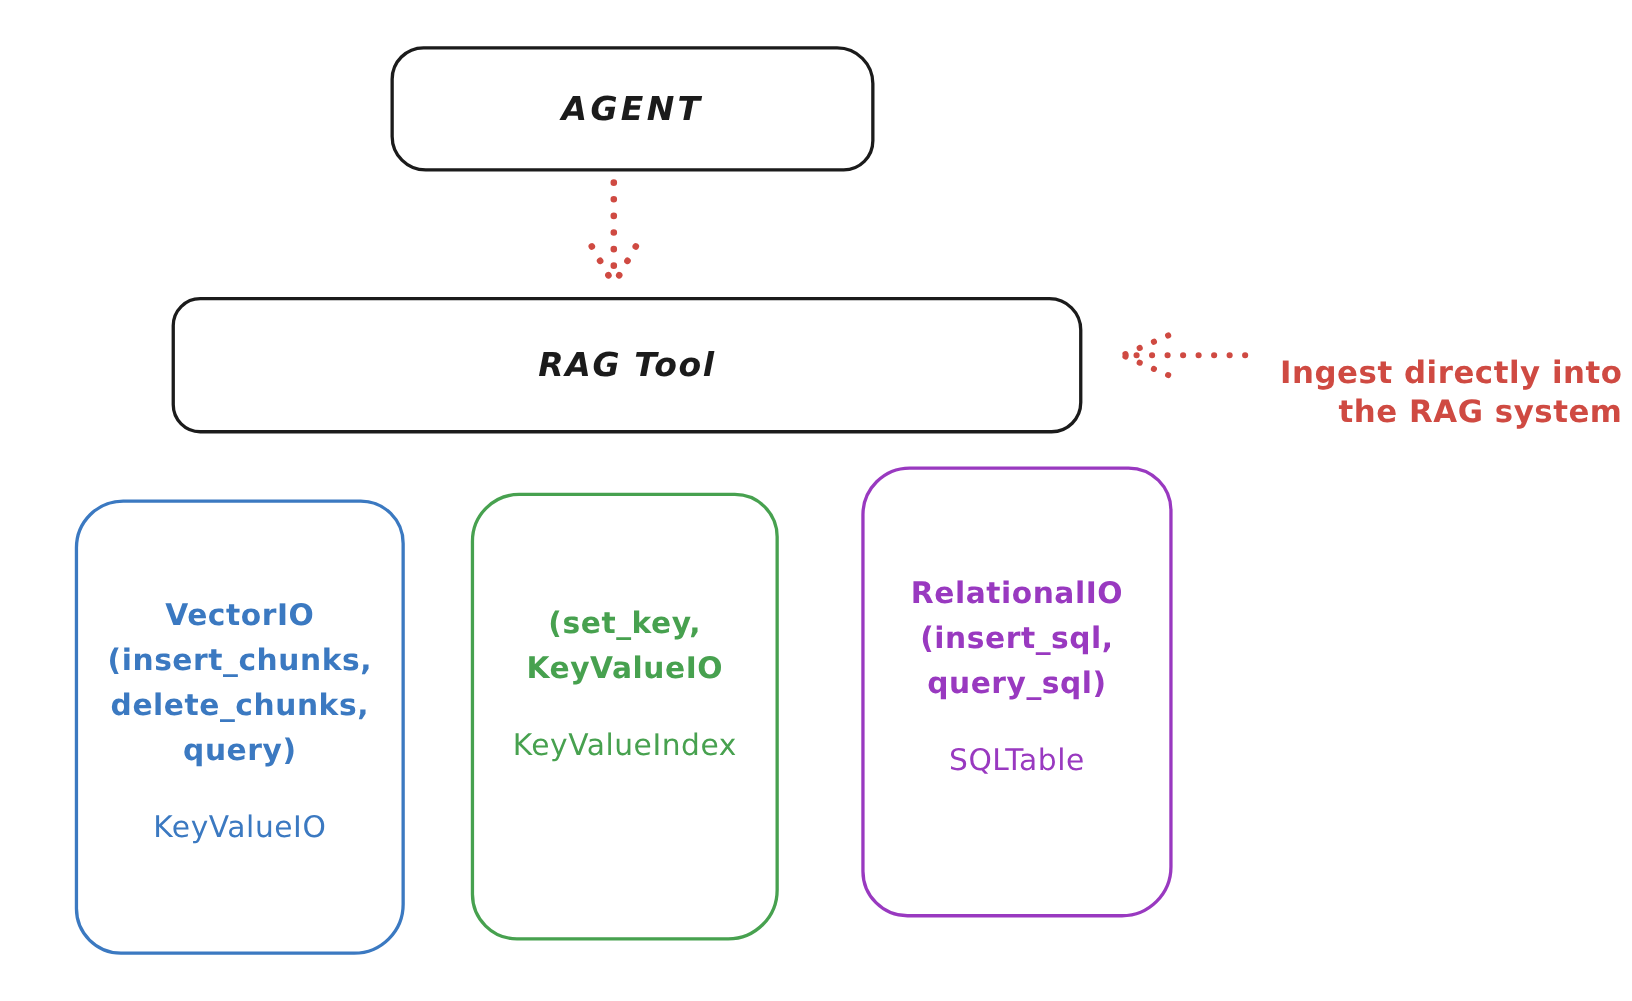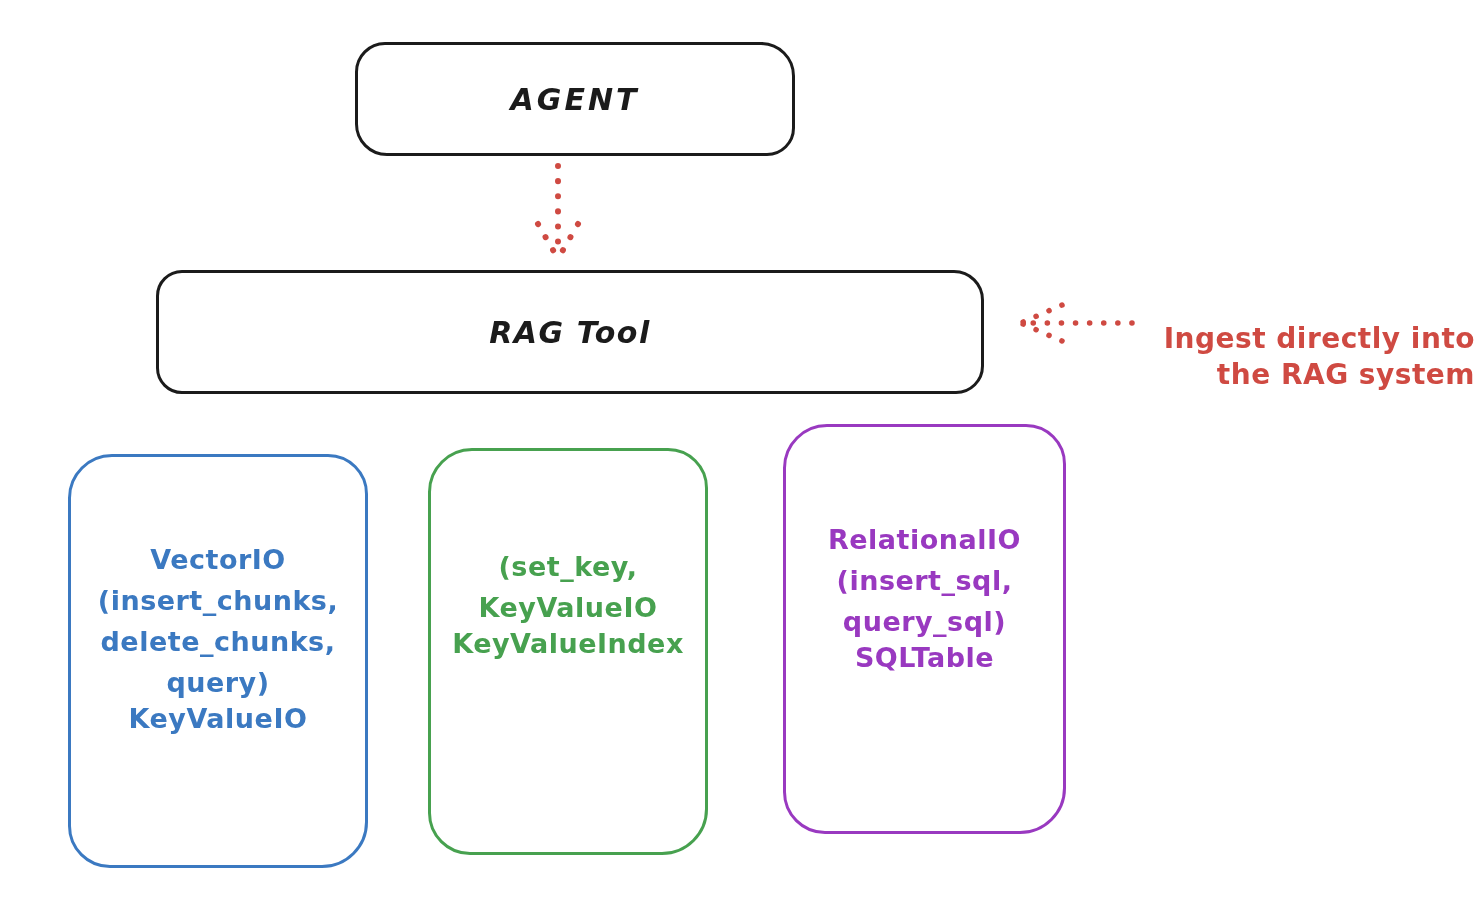--- a/index.html
+++ b/index.html
@@ -54,22 +54,23 @@
     text-align: center;
   }
   .store .lines {
     font-size: 27px;
     font-weight: 600;
     line-height: 41px;
     letter-spacing: 0.5px;
   }
   .store .footer {
     font-size: 27px;
-    font-weight: 700;
+    font-weight: 400;
     letter-spacing: 0.5px;
+    margin-top: 34px;
   }
   .store.blue   { border: 3.5px solid #3b79c1; color: #3b79c1; left: 68px;  top: 454px; width: 300px; height: 414px; padding-top: 82px; }
   .store.green  { border: 3.5px solid #47a14f; color: #47a14f; left: 428px; top: 448px; width: 280px; height: 407px; padding-top: 95px; }
   .store.purple { border: 3.5px solid #9939c0; color: #9939c0; left: 783px; top: 424px; width: 283px; height: 410px; padding-top: 92px; }
   
   .annotation {
     position: absolute;
     left: 1135px;
     top: 281px;
     width: 340px;

